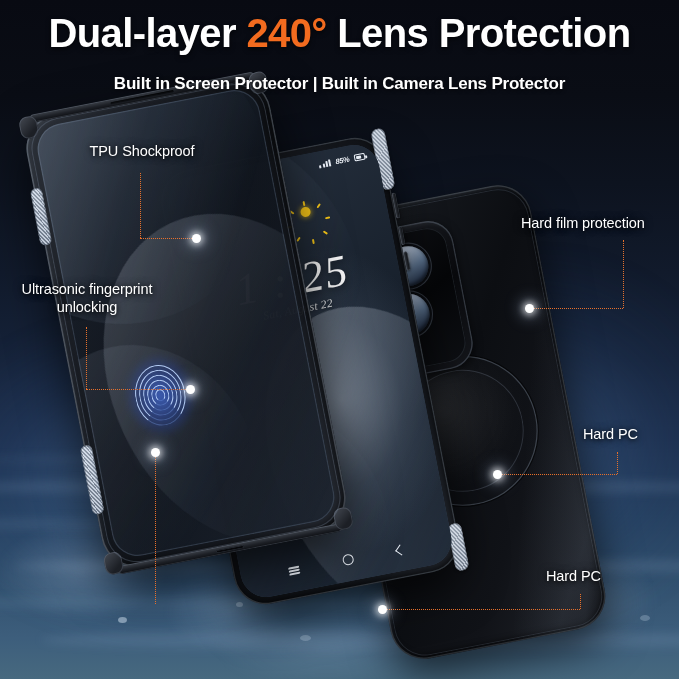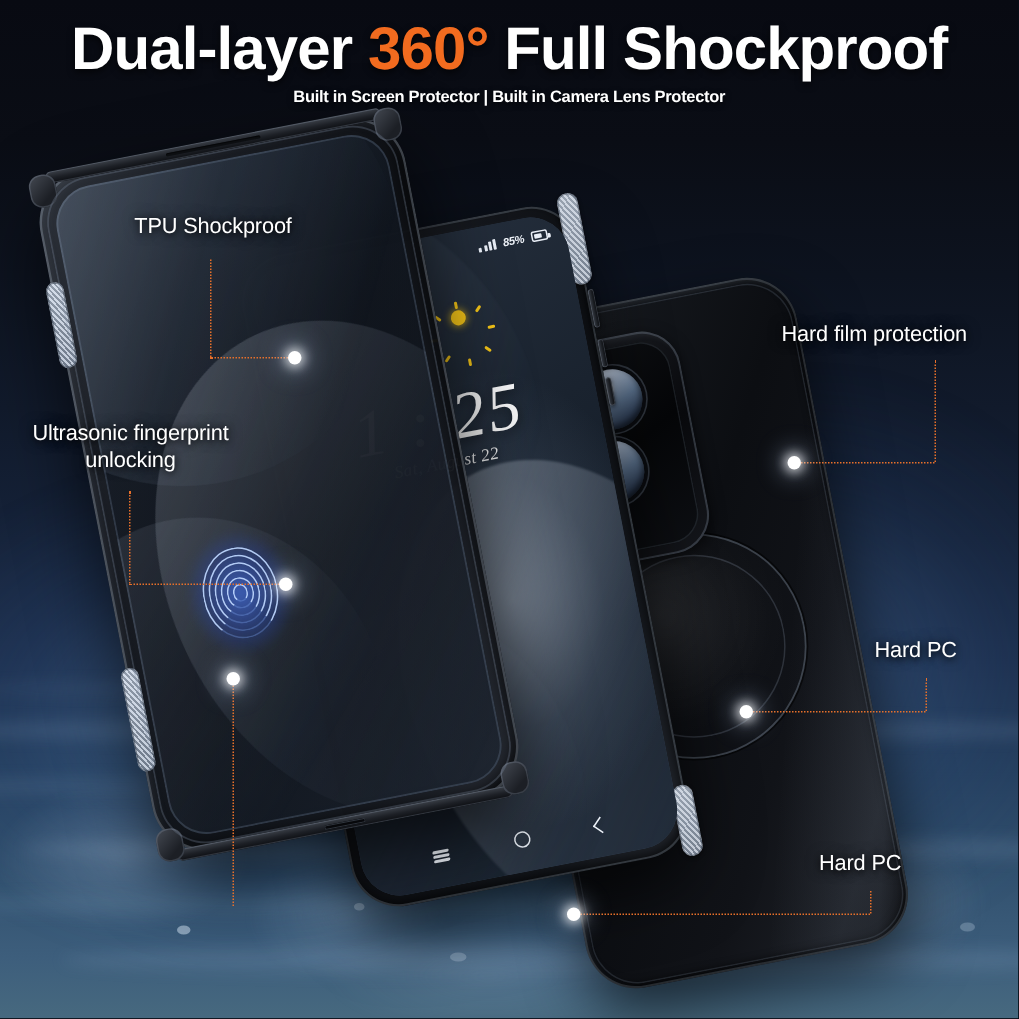--- a/index.html
+++ b/index.html
@@ -77,22 +77,22 @@
   
   .header { position:absolute; left:0; right:0; top:12px; text-align:center; z-index:40; }
   .title {
     font-size:40px; font-weight:bold; color:#ffffff;
     letter-spacing:-0.6px; line-height:1.06;
     text-shadow:0 2px 5px rgba(0,0,0,0.65);
     white-space:nowrap;
   }
   .title .accent { color:#F26B1F; }
   .subtitle {
-    margin-top:5px;
-    font-size:11px; font-weight:bold; color:#ffffff;
+    margin-top:20px;
+    font-size:17px; font-weight:bold; color:#ffffff;
     letter-spacing:-0.2px;
     text-shadow:0 1px 4px rgba(0,0,0,0.7);
     white-space:nowrap;
   }
 
   
   .callout {
     position:absolute; z-index:42;
     color:#ffffff; font-size:14.5px; font-weight:normal;
     line-height:1.22; letter-spacing:-0.1px;
@@ -464,21 +464,21 @@
       <div class="w w5"></div>
   </div>
   <div class="foam"></div>
   <div class="splash" style="left:118px;bottom:56px;width:9px;height:6px;"></div>
   <div class="splash" style="left:236px;bottom:72px;width:7px;height:5px;opacity:0.7;"></div>
   <div class="splash" style="left:300px;bottom:38px;width:11px;height:6px;opacity:0.55;"></div>
   <div class="splash" style="left:560px;bottom:96px;width:8px;height:5px;opacity:0.6;"></div>
   <div class="splash" style="left:640px;bottom:58px;width:10px;height:6px;opacity:0.5;"></div>
 
   <div class="header">
-    <div class="title"><span>Dual-layer </span><span class="accent">360°</span><span> Full Shockproof</span></div>
+    <div class="title"><span>Dual-layer </span><span class="accent">240°</span><span> Lens Protection</span></div>
     <div class="subtitle">Built in Screen Protector | Built in Camera Lens Protector</div>
   </div>
 
   <div class="art">
 
     <div class="back-case">
       <div class="sheen"></div>
       <div class="rim"></div>
       <div class="magring"></div>
       <div class="magring inner"></div>

